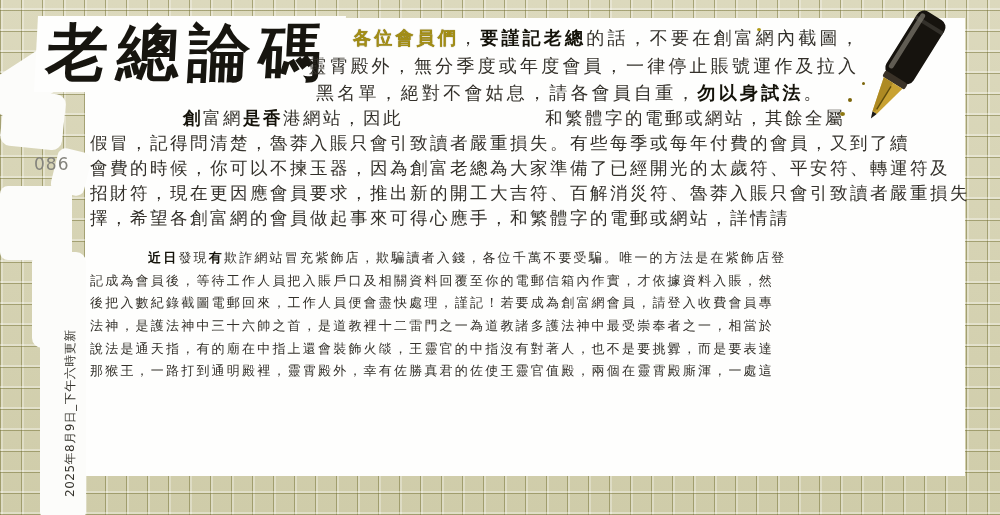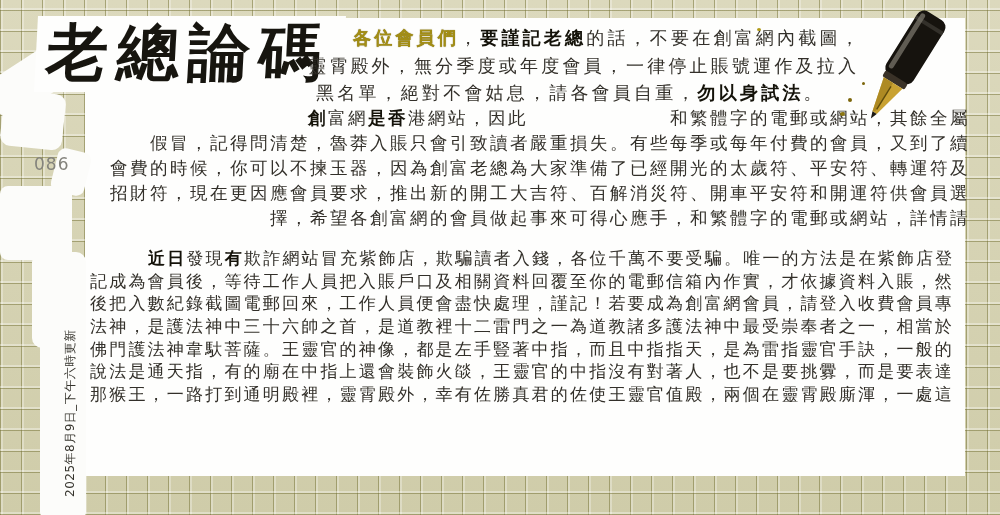--- a/index.html
+++ b/index.html
@@ -45,23 +45,23 @@
   
   .para{position:absolute;color:#33302a;}
   .tline{white-space:nowrap;}
   .gap{display:inline-block;height:1px;}
   .b{font-weight:bold;color:#141209;}
   .hl{font-weight:bold;color:#a38e15;text-shadow:0 0 1px #6b5c08;}
 
   #notice{left:308px;top:24px;width:600px;}
   #notice .tline{font-size:18px;letter-spacing:3.2px;line-height:27.5px;height:27.5px;}
   #body1{left:90px;top:106px;width:880px;}
-  #body1 .tline{font-size:17.5px;letter-spacing:2.5px;line-height:25px;height:25px;text-align:right;}
+  #body1 .tline{font-size:17.5px;letter-spacing:2.5px;line-height:25px;height:25px;}
   #body2{left:90px;top:247px;width:880px;}
-  #body2 .tline{font-size:17px;letter-spacing:2.2px;line-height:22.7px;height:22.7px;}
+  #body2 .tline{font-size:13px;letter-spacing:2.2px;line-height:22.7px;height:22.7px;}
 
   
   .pen{position:absolute;left:843px;top:6px;width:140px;height:130px;}
   .speck{position:absolute;border-radius:50%;background:#7c660b;}
   .s1{left:848px;top:98px;width:4px;height:4px;}
   .s2{left:862px;top:82px;width:3px;height:3px;}
   .s3{left:840px;top:112px;width:5px;height:4px;background:#8d7710;}
   .s4{left:757px;top:28px;width:4px;height:3px;background:#b09a18;}
 </style>
 </head>
@@ -86,30 +86,29 @@
 
   <div id="notice" class="para">
       <div class="tline"><span class="gap" style="width: 45px;"></span><span class="hl">各位會員們</span><span>，</span><span class="b">要謹記老總</span><span>的話，不要在創富網內截圖，</span></div>
       <div class="tline"><span>靈霄殿外，無分季度或年度會員，一律停止賬號運作及拉入</span></div>
       <div class="tline"><span class="gap" style="width: 8px;"></span><span>黑名單，絕對不會姑息，請各會員自重，</span><span class="b">勿以身試法</span><span>。</span></div>
     </div>
   <div id="body1" class="para">
       <div class="tline"><span class="gap" style="width: 93px;"></span><span class="b">創</span><span>富網</span><span class="b">是香</span><span>港網站，因此</span><span class="gap" style="width: 142px;"></span><span>和繁體字的電郵或網站，其餘全屬</span></div>
       <div class="tline"><span>假冒，記得問清楚，魯莽入賬只會引致讀者嚴重損失。有些每季或每年付費的會員，又到了續</span></div>
       <div class="tline"><span>會費的時候，你可以不揀玉器，因為創富老總為大家準備了已經開光的太歲符、平安符、轉運符及</span></div>
-      <div class="tline"><span>招財符，現在更因應會員要求，推出新的開工大吉符、百解消災符、開車平安符和開運符供會員選</span></div>
+      <div class="tline"><span>招財符，現在更因應會員要求，推出新的開工大吉符、百解消災符、魯莽入賬只會引致讀者嚴重損失</span></div>
       <div class="tline"><span>擇，希望各創富網的會員做起事來可得心應手，和繁體字的電郵或網站，詳情請</span></div>
       <div class="tline"><span class="gap" style="width: 62px;"></span></div>
     </div>
   <div id="body2" class="para">
       <div class="tline"><span class="gap" style="width: 58px;"></span><span class="b">近日</span><span>發現</span><span class="b">有</span><span>欺詐網站冒充紫飾店，欺騙讀者入錢，各位千萬不要受騙。唯一的方法是在紫飾店登</span></div>
       <div class="tline"><span>記成為會員後，等待工作人員把入賬戶口及相關資料回覆至你的電郵信箱內作實，才依據資料入賬，然</span></div>
       <div class="tline"><span>後把入數紀錄截圖電郵回來，工作人員便會盡快處理，謹記！若要成為創富網會員，請登入收費會員專</span></div>
       <div class="tline"><span>法神，是護法神中三十六帥之首，是道教裡十二雷門之一為道教諸多護法神中最受崇奉者之一，相當於</span></div>
-      <div class="tline"><span>佛門護法神韋馱菩薩。王靈官的神像，都是左手豎著中指，而且中指指天，是為雷指靈官手訣，一般的</span></div>
       <div class="tline"><span>說法是通天指，有的廟在中指上還會裝飾火燄，王靈官的中指沒有對著人，也不是要挑釁，而是要表達</span></div>
       <div class="tline"><span>那猴王，一路打到通明殿裡，靈霄殿外，幸有佐勝真君的佐使王靈官值殿，兩個在靈霄殿廝渾，一處這</span></div>
     </div>
 
   <svg class="pen" viewBox="0 0 140 130" xmlns="http://www.w3.org/2000/svg">
     <g transform="translate(92,10) rotate(32)">
       <rect x="-16" y="0" width="32" height="74" rx="8" fill="#16130e"></rect>
       <rect x="-16" y="9" width="32" height="4" fill="#33302a"></rect>
       <rect x="-13" y="4" width="5" height="64" rx="2.5" fill="#79756b" opacity="0.75"></rect>
       <rect x="-13" y="72" width="26" height="7" rx="2" fill="#3a3228"></rect>

